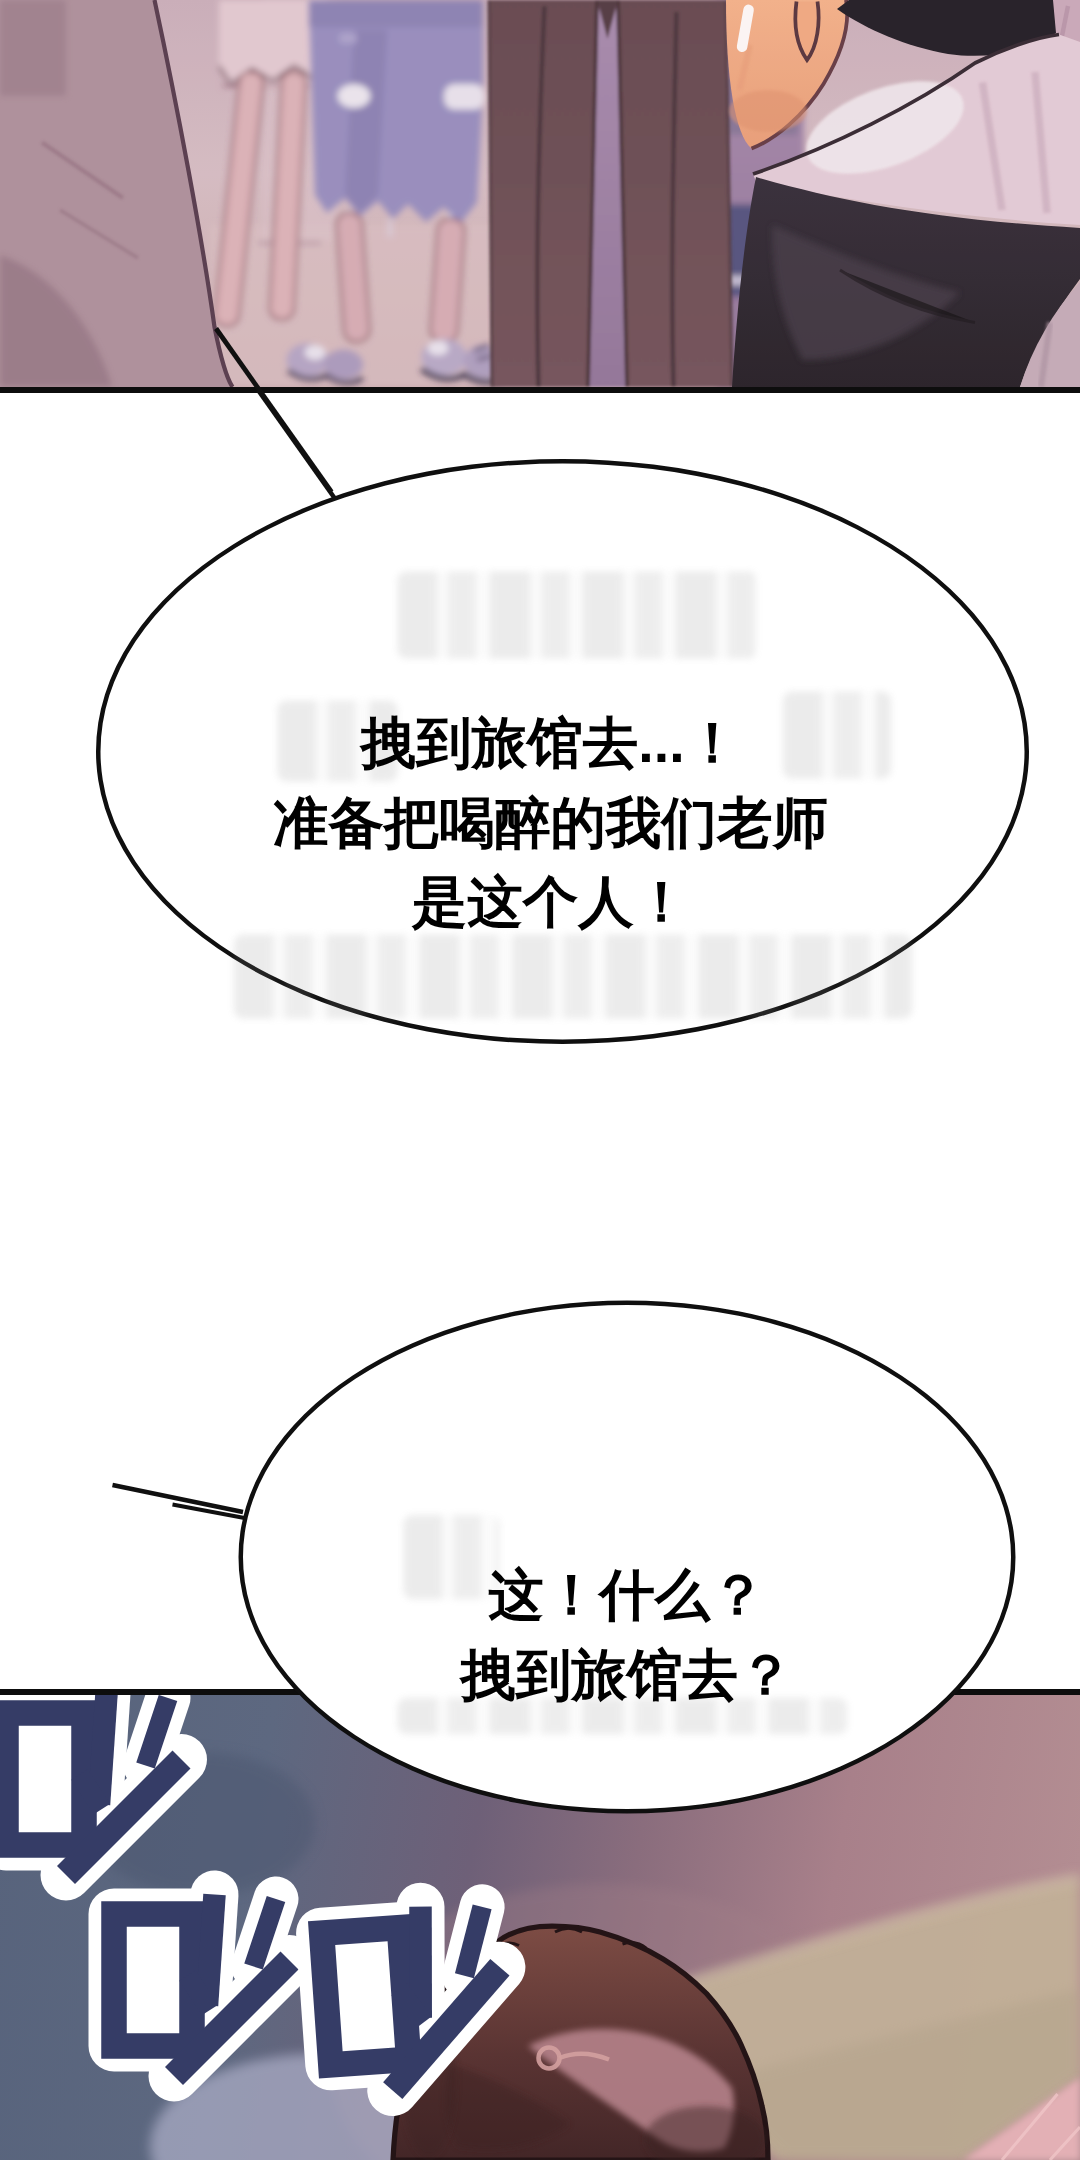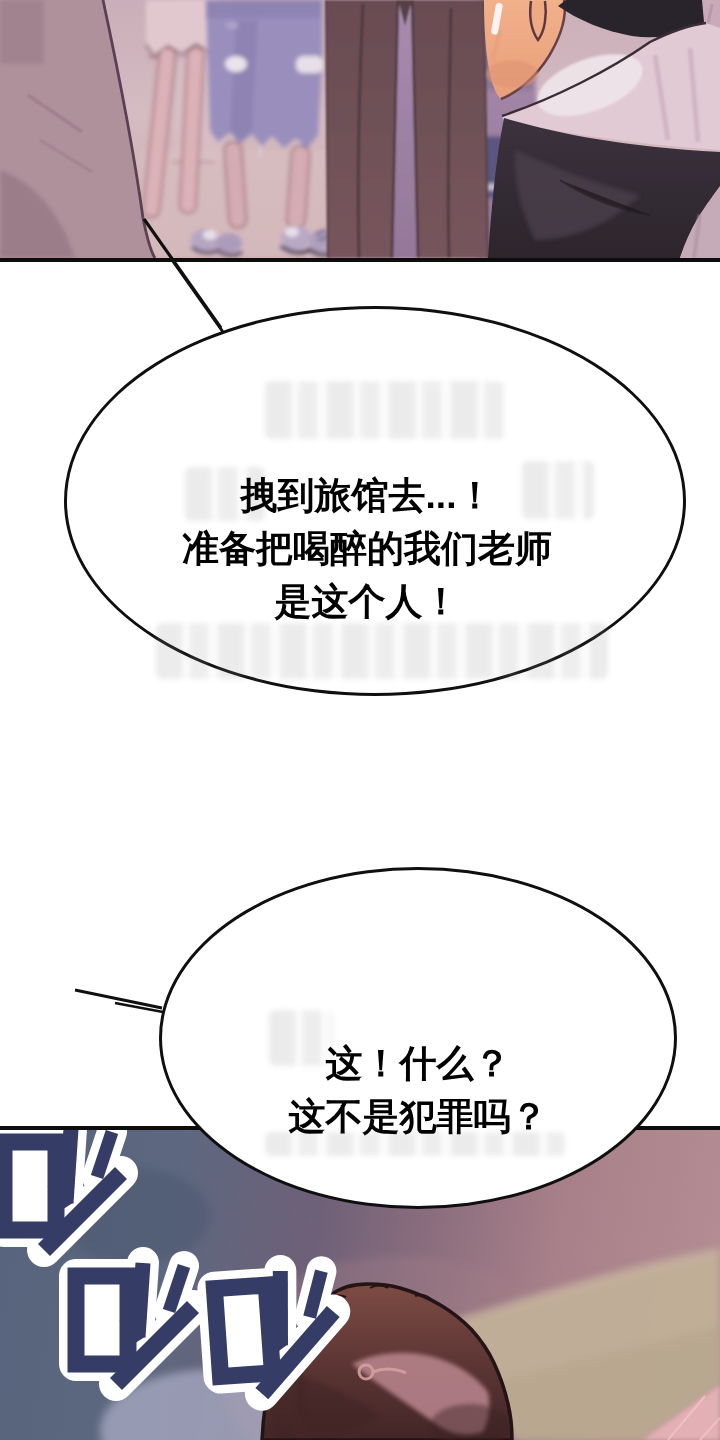--- a/index.html
+++ b/index.html
@@ -256,17 +256,17 @@
       <div>准备把喝醉的我们老师</div>
       <div>是这个人！</div>
     </div>
   </div>
 
   <div class="bubble" id="bubble-2">
     <div class="ghost" style="left:107px;top:140px;width:64px;height:56px;"></div>
     <div class="ghost" style="left:103px;top:262px;width:300px;height:24px;"></div>
     <div class="bubble-text">
       <div>这！什么？</div>
-      <div>这不是犯罪吗？</div>
+      <div>拽到旅馆去？</div>
     </div>
   </div>
 
 </div>
 
 </body></html>

